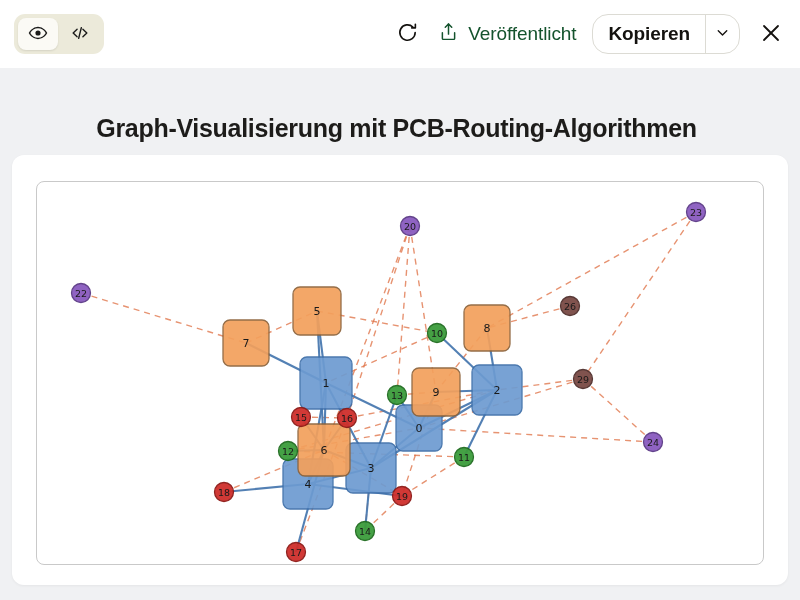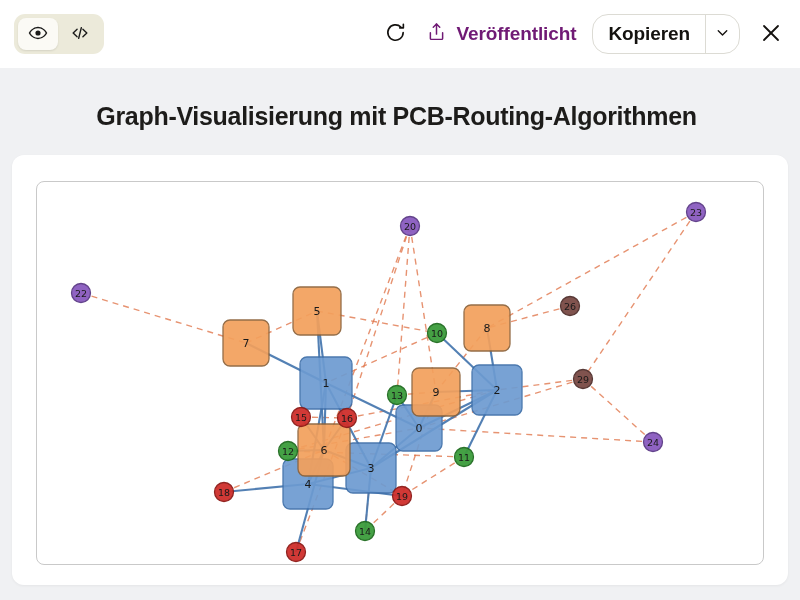--- a/index.html
+++ b/index.html
@@ -70,23 +70,23 @@
     color: #14120f;
     padding: 0;
   }
   .publish-btn {
     display: flex;
     align-items: center;
     gap: 9px;
     background: transparent;
     border: none;
     cursor: pointer;
-    color: #701a75;
+    color: #14532d;
     font-size: 19px;
-    font-weight: 700;
+    font-weight: 400;
     letter-spacing: -0.1px;
     padding: 0;
     font-family: "Liberation Sans", sans-serif;
   }
   .split-btn {
     display: flex;
     align-items: stretch;
     border: 1px solid #dcdbd4;
     border-radius: 16px;
     background: #ffffff;
@@ -117,21 +117,21 @@
     cursor: pointer;
     color: #14120f;
   }
 
   
   .page-title {
     text-align: center;
     font-size: 25px;
     font-weight: 700;
     color: #1d1c1a;
-    margin: 0;
+    margin: 12px;
     padding: 34px 7px 26px 0;
     letter-spacing: -0.3px;
   }
 
   
   .outer-card {
     position: absolute;
     left: 12px;
     top: 155px;
     width: 776px;

